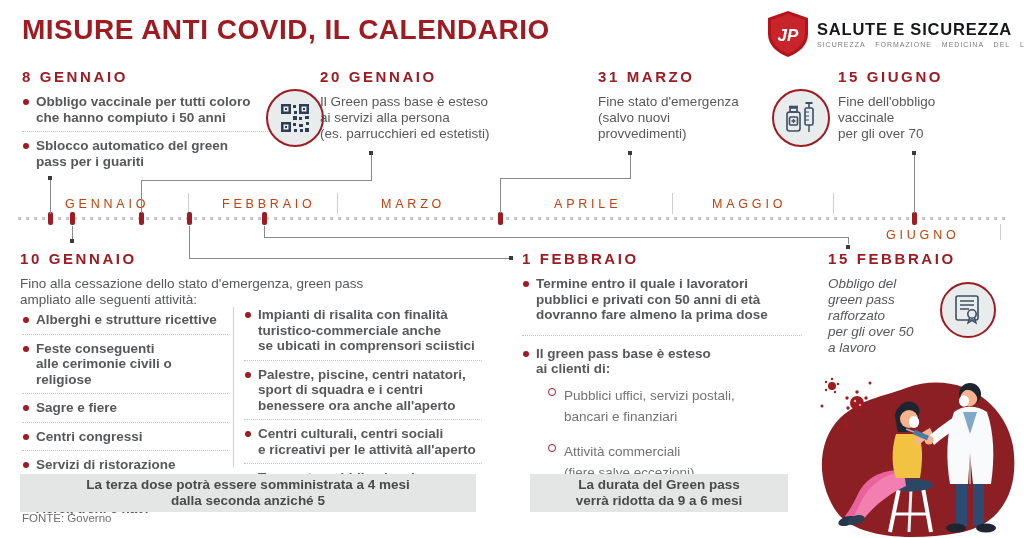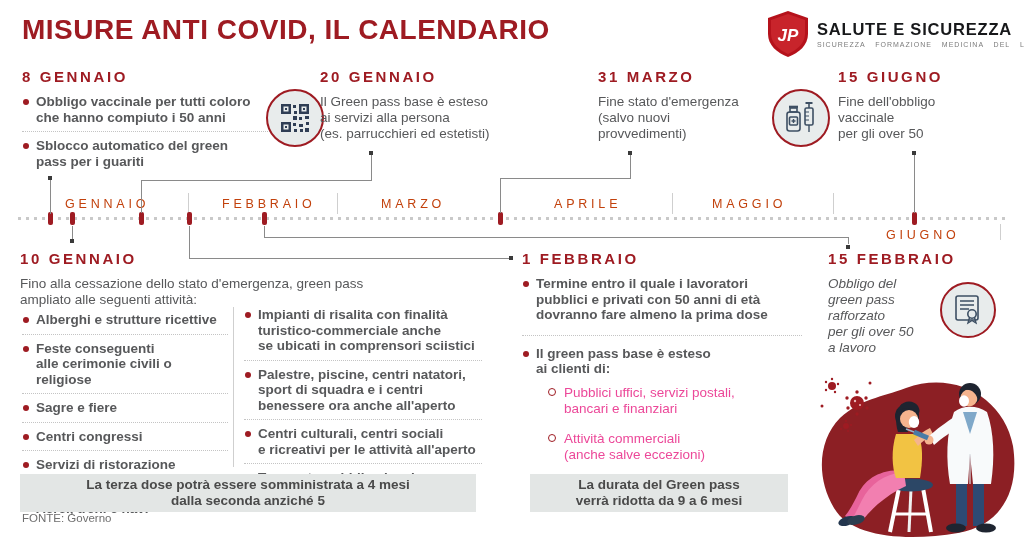--- a/index.html
+++ b/index.html
@@ -27,21 +27,21 @@
     color:#57585A;font-size:13.5px;line-height:15.5px;white-space:pre-line;font-weight:bold;
   }
   .blist li:last-child{border-bottom:none;padding-bottom:0;margin-bottom:0;}
   .blist li::before{
     content:"";position:absolute;left:1px;top:5px;width:6px;height:6px;border-radius:50%;
     background:#9E1B22;
   }
   .sublist{list-style:none;margin:8px 0 0 26px;padding:0;}
   .sublist li{
     position:relative;padding:0 0 0 16px;margin:0 0 14px 0;
-    color:#ec4899;font-size:13.5px;line-height:16px;white-space:pre-line;
+    color:#737373;font-size:13.5px;line-height:21px;white-space:pre-line;
   }
   .sublist li::before{
     content:"";position:absolute;left:0;top:3px;width:6px;height:6px;border-radius:50%;
     border:1.6px solid #9E1B22;background:transparent;
   }
   
   .tl-dots{
     position:absolute;left:18px;top:217px;width:990px;height:3px;
     background-image:repeating-linear-gradient(90deg,#C9C9C9 0 3px,transparent 3px 8px);
   }
@@ -156,21 +156,21 @@
       <line x1="21.5" y1="3" x2="28.5" y2="3" stroke-width="2"></line>
       <line x1="25" y1="25" x2="25" y2="32" stroke-width="1.4"></line>
       <path d="M21 12 h4 M21 16 h4 M21 20 h4" stroke-width="1.2"></path>
     </svg>
   </div>
 
   <div class="abs" style="left:838px;top:68px;width:160px;">
     <div class="date-h">15 GIUGNO</div>
     <div class="body-text">Fine dell'obbligo
 vaccinale
-per gli over 50</div>
+per gli over 70</div>
   </div>
 
   <div class="tl-dots"></div>
 
   <div class="month" style="left:65px;">GENNAIO</div>
   <div class="month" style="left:222px;">FEBBRAIO</div>
   <div class="month" style="left:381px;">MARZO</div>
   <div class="month" style="left:554px;">APRILE</div>
   <div class="month" style="left:712px;">MAGGIO</div>
   <div class="month month-below" style="left:886px;">GIUGNO</div>
@@ -253,21 +253,21 @@
       <li style="padding-bottom:12px;margin-bottom:10px;">Termine entro il quale i lavoratori
 pubblici e privati con 50 anni di età
 dovranno fare almeno la prima dose</li>
       <li>Il green pass base è esteso
 ai clienti di:</li>
     </ul>
     <ul class="sublist">
       <li>Pubblici uffici, servizi postali,
 bancari e finanziari</li>
       <li>Attività commerciali
-(anche salve eccezioni)</li>
+(fiere salve eccezioni)</li>
     </ul>
   </div>
 
   <div class="abs" style="left:828px;top:250px;width:180px;">
     <div class="date-h">15 FEBBRAIO</div>
     <div class="body-text" style="width:115px;font-style:italic;">Obbligo del
 green pass
 rafforzato
 per gli over 50
 a lavoro</div>

